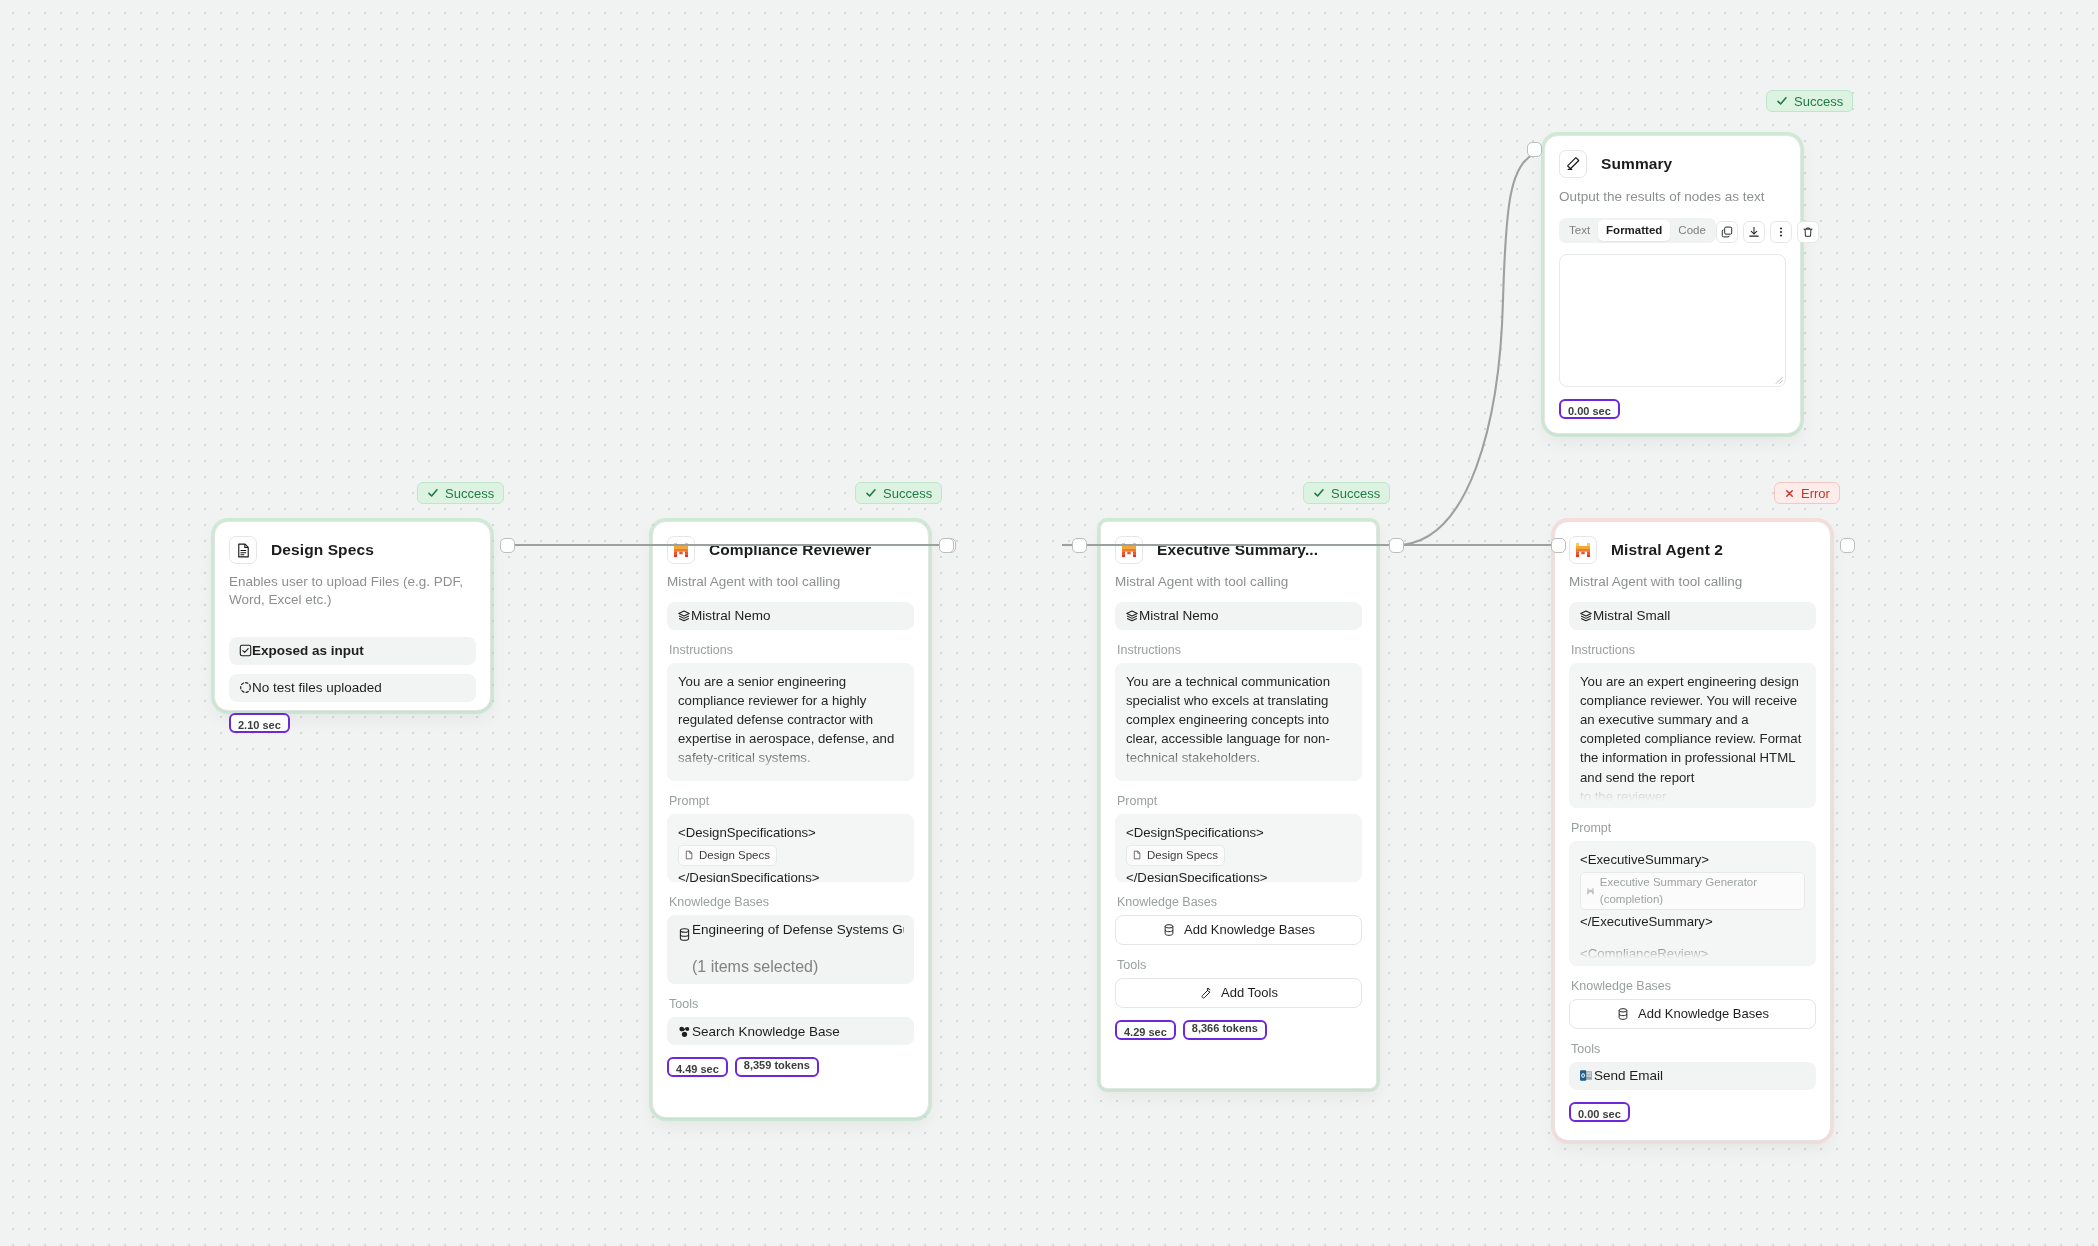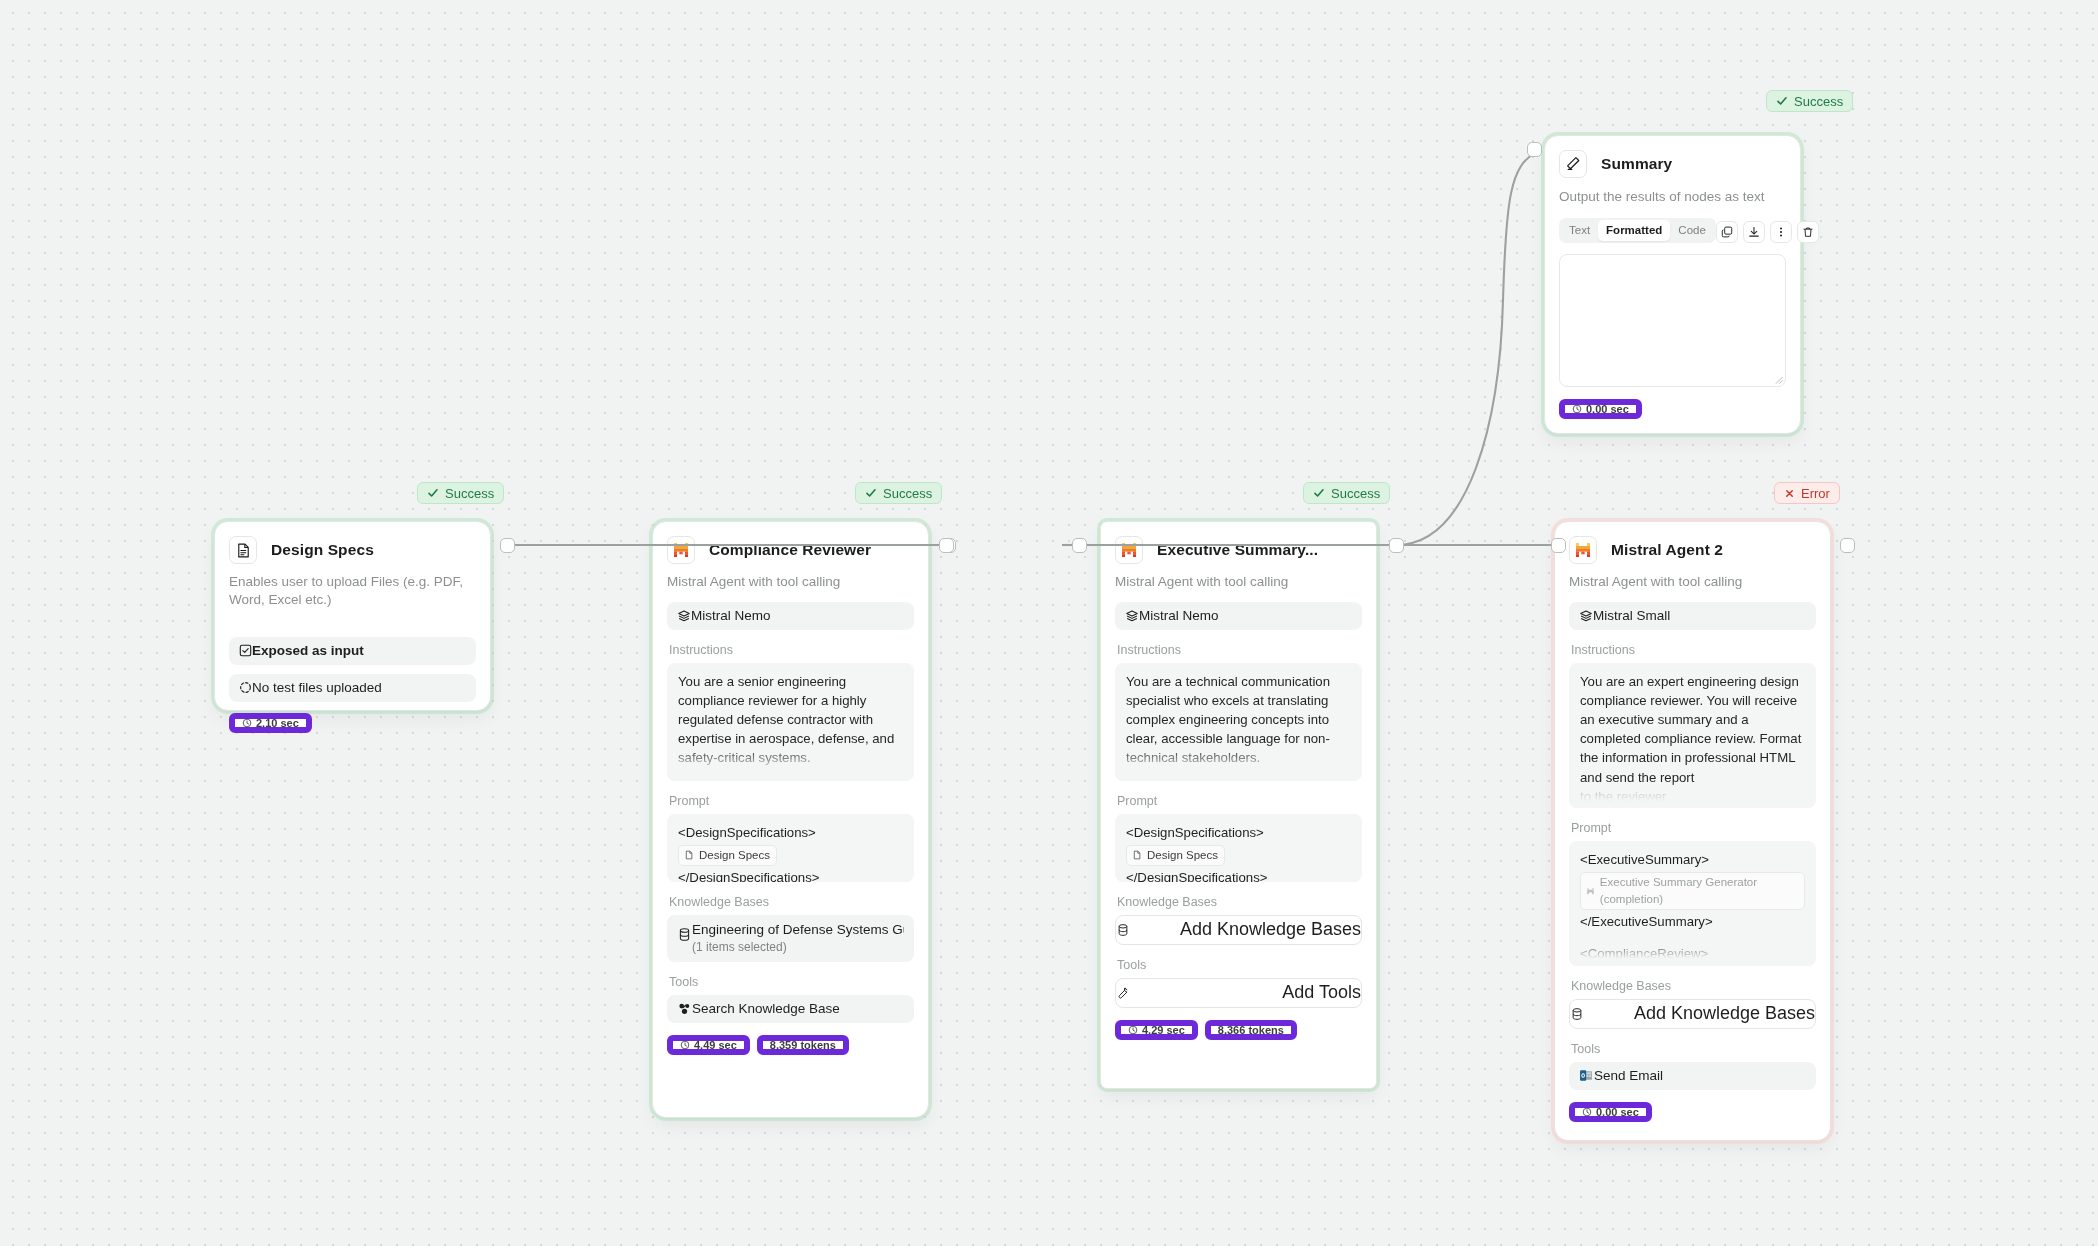--- a/index.html
+++ b/index.html
@@ -85,30 +85,30 @@
   .reftoken {
     display: inline-flex; align-items: center; gap: 5px;
     background: #fbfbfb; border: 1px solid #e7e9e8;
     border-radius: 5px; padding: 1px 6px 1px 5px;
     font-size: 11.5px; color: #3a3d3b; margin: 2px 0;
   }
 
   .outlinebtn {
     border: 1px solid #e3e6e4; background: #fff;
     border-radius: 8px; height: 30px;
-    display: flex; align-items: center; justify-content: space-between; gap: 8px;
-    font-size: 18px; color: #1c1f1d; font-weight: 500;
+    display: flex; align-items: center; justify-content: center; gap: 8px;
+    font-size: 13px; color: #1c1f1d; font-weight: 500;
   }
 
   .metarow { display: flex; gap: 7px; margin-top: 12px; }
   .meta {
-    border: 6px solid #6d28d9; background: #fff; border-radius: 6px;
+    border: 2px solid #6d28d9; background: #fff; border-radius: 6px;
     height: 20px; padding: 0 7px;
     display: inline-flex; align-items: center; gap: 4px;
-    font-size: 11px; color: #3b3e3c; font-weight: 600; white-space: nowrap;
+    font-size: 11px; color: #3b3e3c; font-weight: 600; white-space: nowrap; flex-direction: column;
   }
 
   
   .handle {
     position: absolute;
     width: 15px; height: 15px;
     background: #fff; border: 1.4px solid #b9bfbb;
     border-radius: 5px;
     z-index: 6;
   }
@@ -340,21 +340,21 @@
 
     <div class="flabel">Knowledge Bases</div>
     <div class="chip tall">
       <svg width="15" height="15" viewBox="0 0 16 16" style="margin-top:5px;flex:0 0 15px;">
         <ellipse cx="8" cy="3.8" rx="4.4" ry="1.9" stroke="#1d201e" stroke-width="1.1" fill="none"></ellipse>
         <path d="M3.6 3.8 V12.2 C3.6 13.25 5.57 14.1 8 14.1 C10.43 14.1 12.4 13.25 12.4 12.2 V3.8" stroke="#1d201e" stroke-width="1.1" fill="none"></path>
         <path d="M3.6 8 C3.6 9.05 5.57 9.9 8 9.9 C10.43 9.9 12.4 9.05 12.4 8" stroke="#1d201e" stroke-width="1.1" fill="none"></path>
       </svg>
       <div style="overflow:hidden; white-space:nowrap;">
         <div style="line-height:1.25;">Engineering of Defense Systems Guidebo</div>
-        <div style="font-size:12px;color:#7f8481;line-height:1.35;">(1 items selected)</div>
+        <div style="font-size:16px;color:#7f8481;line-height:1.35;margin-top:17px;">(1 items selected)</div>
       </div>
     </div>
 
     <div class="flabel">Tools</div>
     <div class="chip">
       <svg width="15" height="15" viewBox="0 0 16 16">
         <circle cx="5" cy="5.4" r="2.5" fill="#1d201e"></circle>
         <circle cx="11" cy="5.4" r="2.1" fill="#1d201e"></circle>
         <circle cx="8" cy="11" r="2.8" fill="#1d201e"></circle>
         <path d="M6.3 7.2 L9.6 4.3" stroke="#1d201e" stroke-width="1.2"></path>

